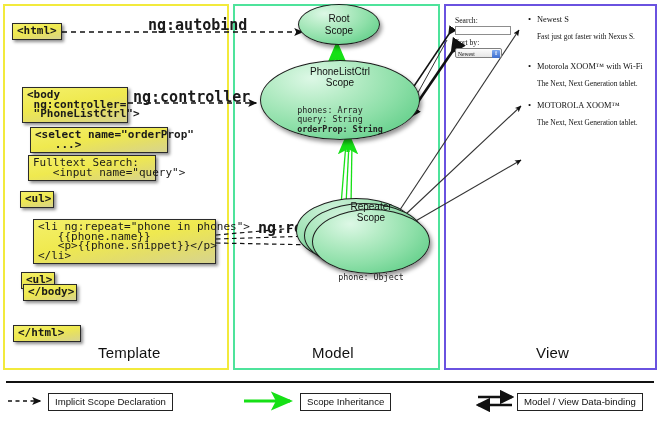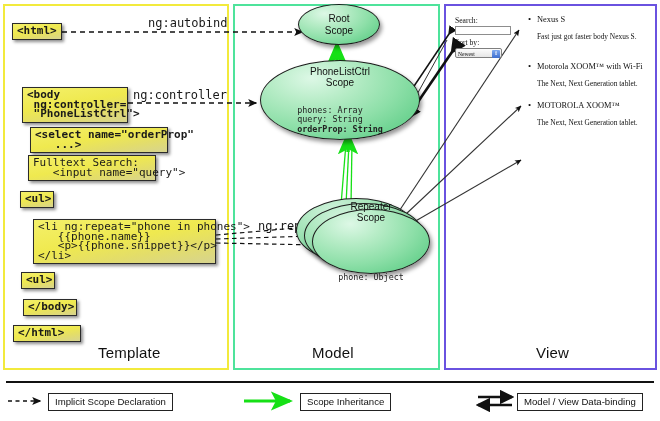--- a/index.html
+++ b/index.html
@@ -55,21 +55,21 @@
     position:absolute;border-radius:50%;
     border:1.8px solid #1d1d1d;
     background:radial-gradient(ellipse at 32% 22%, #d4f4df 0%, #aee8c0 30%, #86daa2 62%, #5cca84 100%);
     box-shadow:2px 3px 4px rgba(0,0,0,.35);
   }
 
   
   .conn-label{
     position:absolute;
     font-family:"DejaVu Sans Mono","Liberation Mono",monospace;
-    font-size:12px;color:#1a1a1a;white-space:nowrap;font-weight:400;
+    font-size:15px;color:#1a1a1a;white-space:nowrap;font-weight:700;
   }
 
   
   .view-lbl{position:absolute;font-family:"Liberation Serif",serif;font-size:7.6px;color:#111;white-space:nowrap;}
   .view-input{
     position:absolute;box-sizing:border-box;border:1px solid #8d8d8d;
     background:#fff;height:9px;
   }
   .view-select{
     position:absolute;box-sizing:border-box;border:1px solid #7f7f7f;
@@ -178,21 +178,21 @@
   <div class="codebox" style="left:30px;top:127px;width:138px;">&lt;select name="orderProp"
    ...&gt;</div>
   <div class="codebox plain" style="left:28px;top:155px;width:128px;">Fulltext Search:
    &lt;input name="query"&gt;</div>
   <div class="codebox" style="left:20px;top:191px;width:34px;">&lt;ul&gt;</div>
   <div class="codebox plain" style="left:33px;top:219px;width:183px;">&lt;li ng:repeat="phone in phones"&gt;
    {{phone.name}}
    &lt;p&gt;{{phone.snippet}}&lt;/p&gt;
 &lt;/li&gt;</div>
   <div class="codebox" style="left:21px;top:272px;width:34px;">&lt;ul&gt;</div>
-  <div class="codebox" style="left:23px;top:299px;width:54px;text-align:center;">&lt;/body&gt;</div>
+  <div class="codebox" style="left:23px;top:284px;width:54px;text-align:center;">&lt;/body&gt;</div>
   <div class="codebox" style="left:13px;top:325px;width:68px;">&lt;/html&gt;</div>
 
   <div class="scope" style="left:298px;top:4px;width:82px;height:41px;">
     <div class="title">
       <span>Root</span><br>
       <span>Scope</span>
     </div>
   </div>
 
   <div class="scope" style="left:260px;top:60px;width:160px;height:80px;">
@@ -220,22 +220,22 @@
   </div>
 
   <div class="view-lbl" style="left:455px;top:16px;text-align:center;">Search:</div>
   <input class="view-input" style="left: 455px; top: 26px; width: 56px;" value="">
   <div class="view-lbl" style="left:455px;top:38px;">Sort by:</div>
   <div class="view-select" style="left:455px;top:48px;width:47px;">
     <span>Newest</span>
     <span class="arrowbox">⇕</span>
   </div>
 
-  <div class="bullet" style="left:537px;top:15px;">Nexus S</div>
-  <div class="snippet" style="left:537px;top:32px;">Fast just got faster body Nexus S.</div>
+  <div class="bullet" style="left:537px;top:15px;">Newest S</div>
+  <div class="snippet" style="left:537px;top:32px;">Fast just got faster with Nexus S.</div>
 
   <div class="bullet" style="left:537px;top:62px;">Motorola XOOM™  with Wi-Fi</div>
   <div class="snippet" style="left:537px;top:79px;">The Next, Next Generation tablet.</div>
 
   <div class="bullet" style="left:537px;top:101px;">MOTOROLA XOOM™</div>
   <div class="snippet" style="left:537px;top:118px;">The Next, Next Generation tablet.</div>
 
   <div id="legend-rule"></div>
 
   <svg class="overlay" xmlns="http://www.w3.org/2000/svg">

